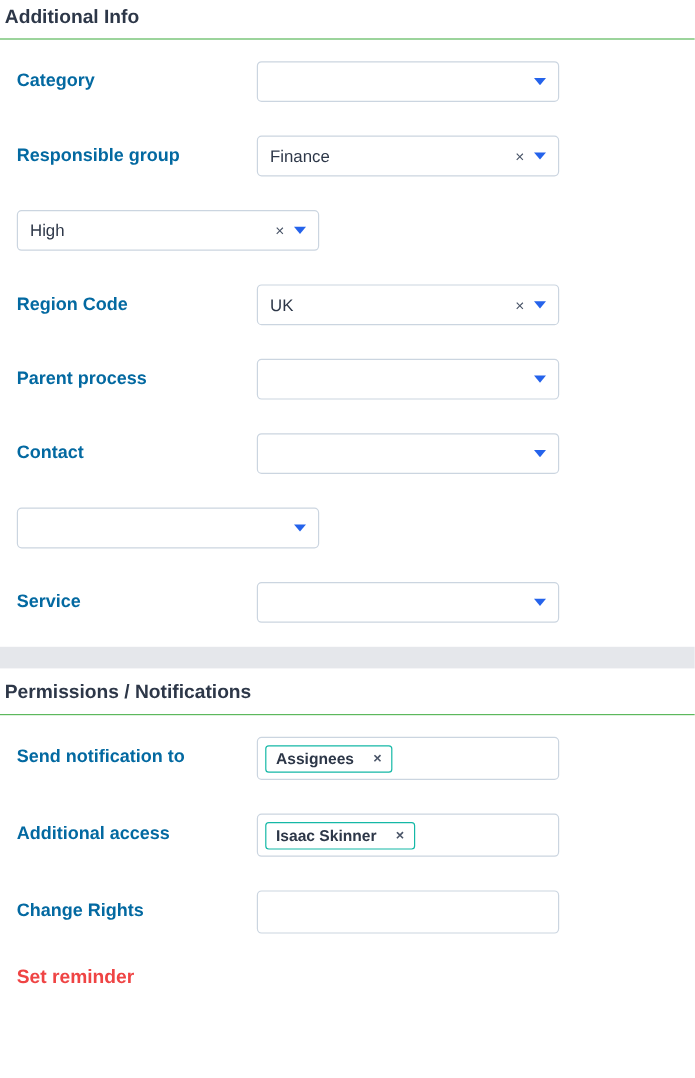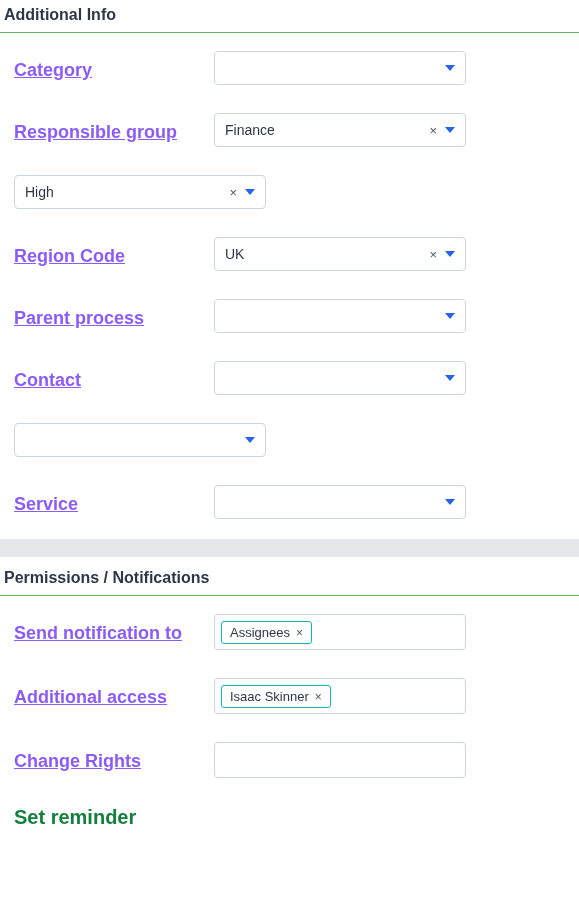--- a/index.html
+++ b/index.html
@@ -24,26 +24,25 @@
   .form-row {
     display: flex;
     align-items: flex-start;
     padding: 0 14px;
     margin-bottom: 28px;
   }
   .form-row:last-child { margin-bottom: 14px; }
   .form-label {
     width: 200px;
     flex-shrink: 0;
-    font-size: 18px;
+    font-size: 15px;
     font-weight: 600;
-    color: #8b5cf6;
+    color: #0369a1;
     padding-top: 7px;
     line-height: 1.35;
-    text-decoration: underline;
   }
   .form-control-wrap {
     flex: 1;
     max-width: 252px;
   }
   .select-box {
     border: 1px solid #cbd5e0;
     border-radius: 4px;
     height: 34px;
     display: flex;
@@ -92,23 +91,24 @@
     cursor: text;
     background: #fff;
   }
   .tag {
     border: 1px solid #14b8a6;
     border-radius: 3px;
     padding: 3px 8px;
     font-size: 13px;
     color: #2d3748;
     display: flex;
-    align-items: flex-end;
-    gap: 6px;
-    background: #fff;
+    align-items: center;
+    gap: 16px;
+    background: #fff;
+    font-weight: bold;
   }
   .tag-x {
     color: #4a5568;
     font-size: 12px;
     cursor: pointer;
   }
   .checkbox {
     width: 20px;
     height: 20px;
     background: #2563eb;
@@ -121,22 +121,22 @@
   }
   .checkbox svg {
     width: 14px;
     height: 14px;
   }
   .link-row {
     padding: 0 14px;
     margin-bottom: 24px;
   }
   .link {
-    color: #15803d;
-    font-size: 20px;
+    color: #ef4444;
+    font-size: 16px;
     font-weight: 600;
     cursor: pointer;
   }
 </style>
 </head>
 <body>
 
 <div class="section">
   <div class="section-title">Additional Info</div>
 

